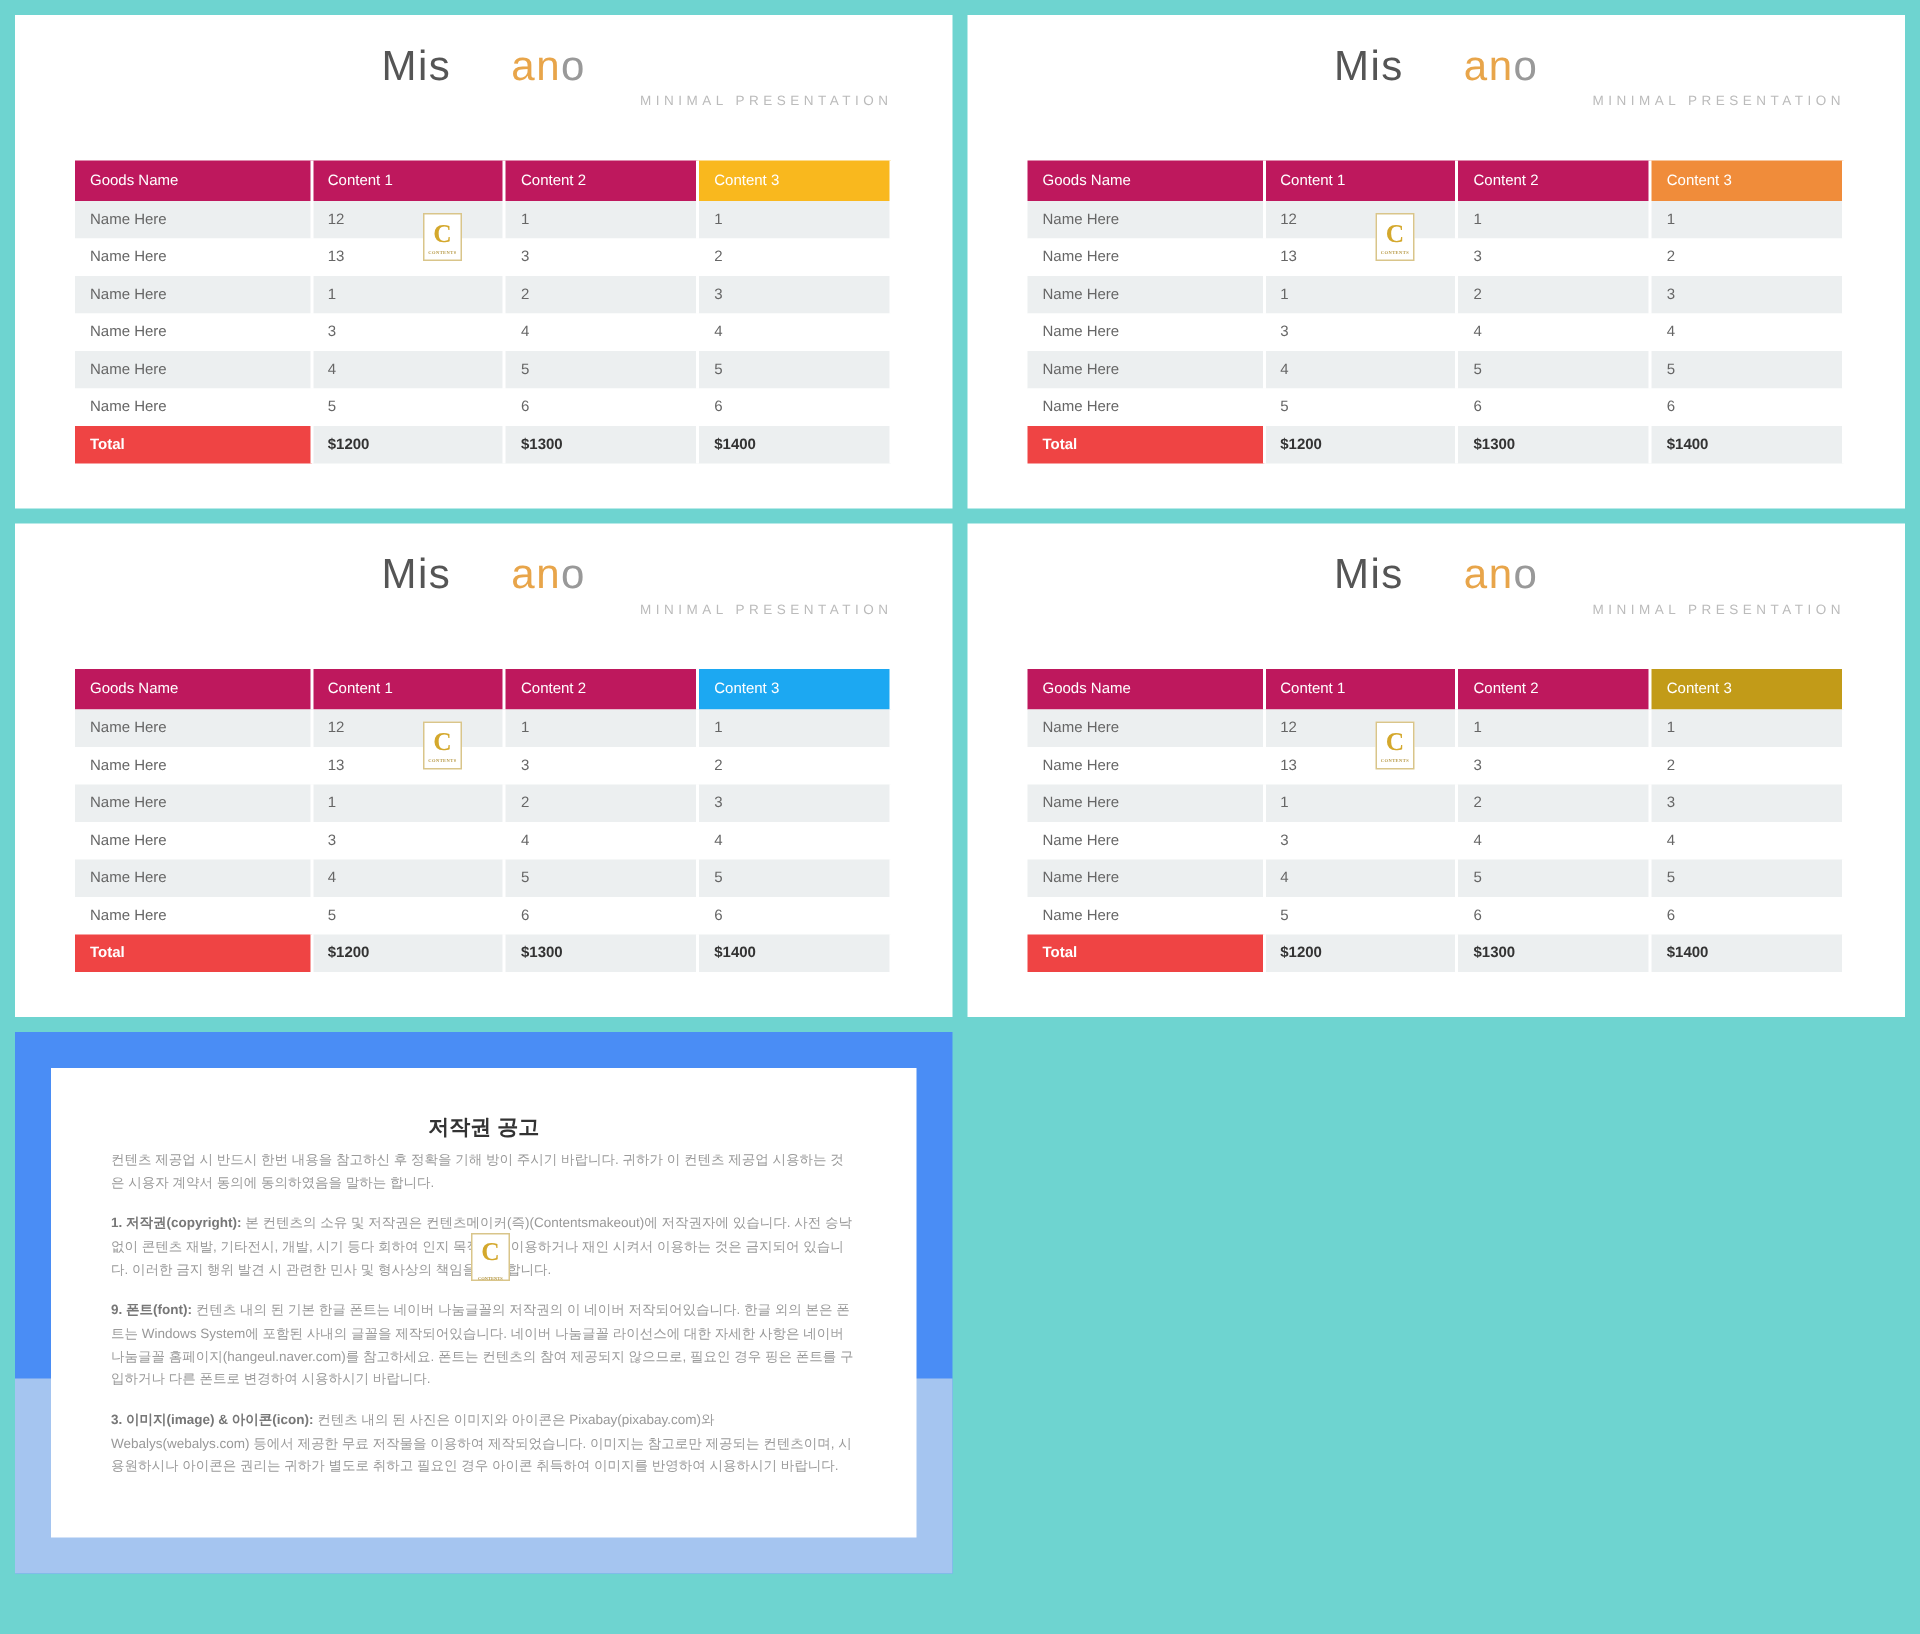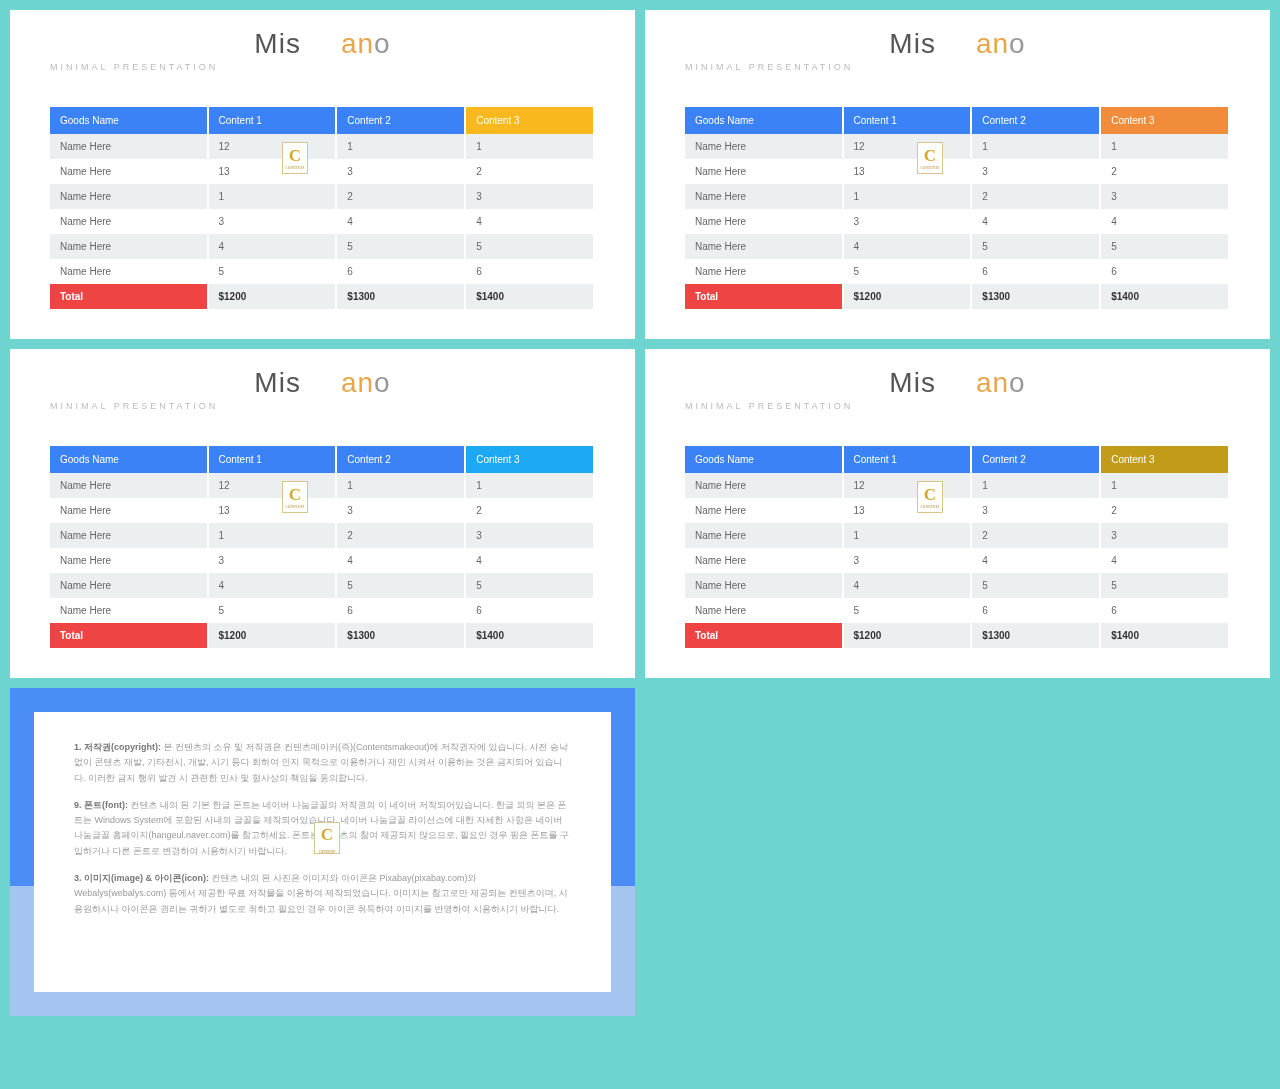--- a/index.html
+++ b/index.html
@@ -22,35 +22,35 @@
     text-align: center;
     font-size: 28px;
     font-weight: 300;
     letter-spacing: 1px;
     margin-bottom: 2px;
   }
   .logo-m1 { color: #555; text-align: right; }
   .logo-an { color: #e8a54a; margin-left: 40px; }
   .logo-o { color: #999; }
   .subtitle {
-    text-align: left;
+    text-align: right;
     font-size: 9px;
     letter-spacing: 3px;
     color: #bbb;
     margin-bottom: 35px;
     text-transform: uppercase;
   }
   .tbl {
     width: 100%;
     border-collapse: collapse;
     font-size: 10px;
     position: relative;
   }
   .tbl th {
-    background: #3b82f6;
+    background: #be185d;
     color: #fff;
     font-weight: normal;
     text-align: left;
     padding: 8px 10px;
     border-right: 2px solid #fff;
   }
   .tbl th.accent-yellow { background: #f9b81e; }
   .tbl th.accent-orange { background: #f08c3a; }
   .tbl th.accent-blue   { background: #1ca8f2; }
   .tbl th.accent-olive  { background: #c29b18; }
@@ -412,20 +412,22 @@
         <div class="watermark">
           <div>C</div>
           <div class="wsub">CONTENTS</div>
         </div>
       </div>
     </div>
     <div class="slide slide-copyright" style="padding: 0px; position: relative;">
       <div class="copyright-bottom"></div>
       <div class="copyright-inner-wrap">
         <div class="copyright-inner">
+          <div class="cr-title">저작권 공고</div>
+          <div class="cr-para">컨텐츠 제공업 시 반드시 한번 내용을 참고하신 후 정확을 기해 방이 주시기 바랍니다. 귀하가 이 컨텐츠 제공업 시용하는 것은 시용자 계약서 동의에 동의하였음을 말하는 합니다.</div>
           <div class="cr-para"><span class="cr-bold">1. 저작권(copyright):</span> 본 컨텐츠의 소유 및 저작권은 컨텐츠메이커(즉)(Contentsmakeout)에 저작권자에 있습니다. 사전 승낙 없이 콘텐츠 재발, 기타전시, 개발, 시기 등다 회하여 인지 목적으로 이용하거나 재인 시켜서 이용하는 것은 금지되어 있습니다. 이러한 금지 행위 발견 시 관련한 민사 및 형사상의 책임을 동의합니다.</div>
           <div class="cr-para"><span class="cr-bold">9. 폰트(font):</span> 컨텐츠 내의 된 기본 한글 폰트는 네이버 나눔글꼴의 저작권의 이 네이버 저작되어있습니다. 한글 외의 본은 폰트는 Windows System에 포함된 사내의 글꼴을 제작되어있습니다. 네이버 나눔글꼴 라이선스에 대한 자세한 사항은 네이버 나눔글꼴 홈페이지(hangeul.naver.com)를 참고하세요. 폰트는 컨텐츠의 참여 제공되지 않으므로, 필요인 경우 핑은 폰트를 구입하거나 다른 폰트로 변경하여 시용하시기 바랍니다.</div>
           <div class="cr-para"><span class="cr-bold">3. 이미지(image) &amp; 아이콘(icon):</span> 컨텐츠 내의 된 사진은 이미지와 아이콘은 Pixabay(pixabay.com)와 Webalys(webalys.com) 등에서 제공한 무료 저작물을 이용하여 제작되었습니다. 이미지는 참고로만 제공되는 컨텐츠이며, 시용원하시나 아이콘은 권리는 귀하가 별도로 취하고 필요인 경우 아이콘 취득하여 이미지를 반영하여 시용하시기 바랍니다.</div>
           <div class="cr-watermark">
             <div>C</div>
             <div class="wsub">CONTENTS</div>
           </div>
         </div>
       </div>
     </div>

